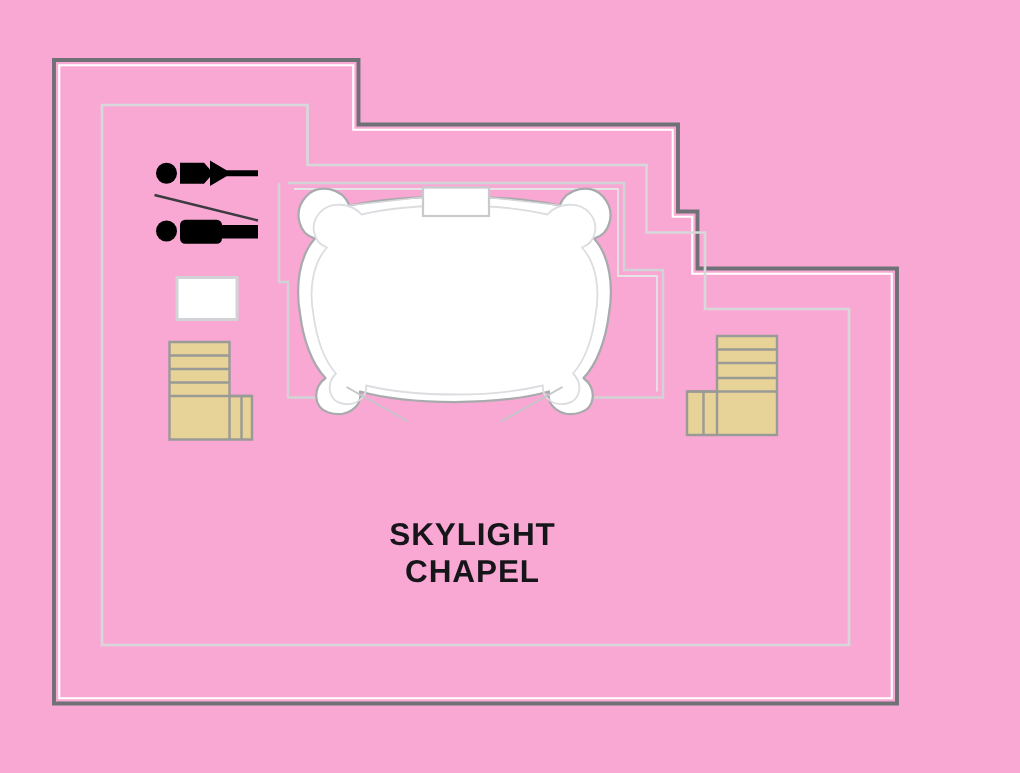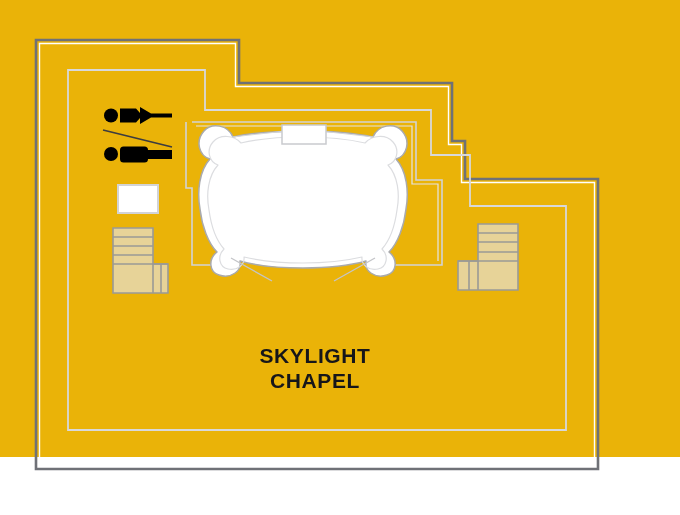--- a/index.html
+++ b/index.html
@@ -9,22 +9,22 @@
   }
   body {
     width: 680px;
     height: 515px;
     overflow: hidden;
     font-family: "Liberation Sans", sans-serif;
   }
   #floorplan-root {
     position: relative;
     width: 680px;
-    height: 457px;
-    background: #eab308;
+    height: 515px;
+    background: #f9a8d4;
   }
   #plan-svg {
     position: absolute;
     top: 0;
     left: 0;
     width: 680px;
     height: 515px;
   }
   .room-label-text {
     font-family: "Liberation Sans", sans-serif;

